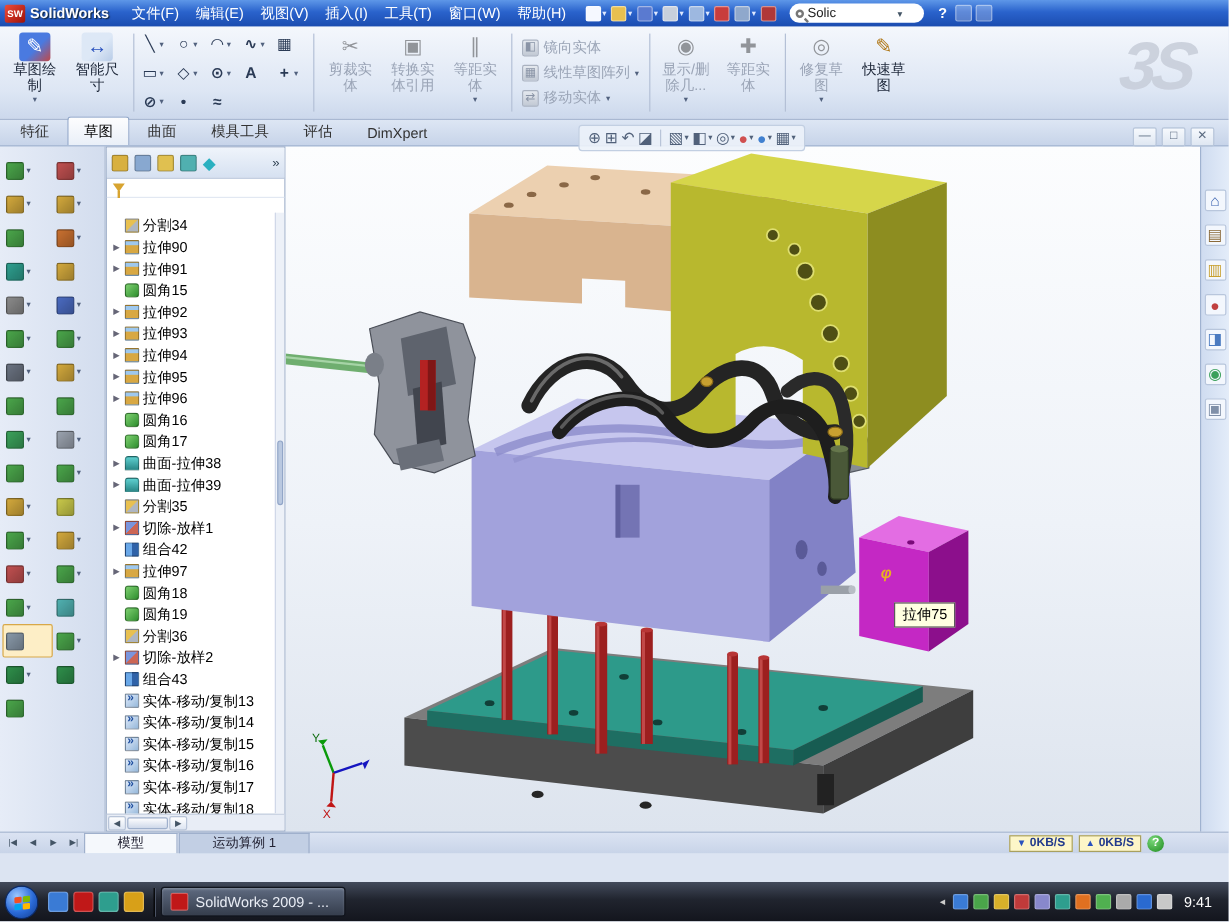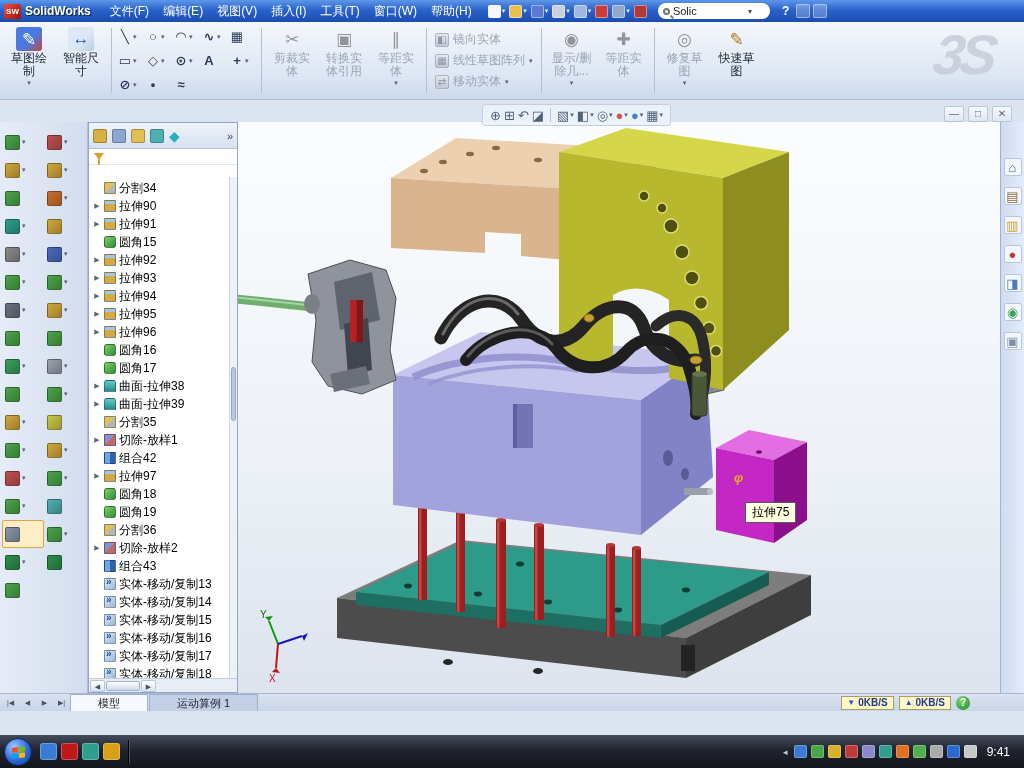--- a/index.html
+++ b/index.html
@@ -350,20 +350,28 @@
       </div>
       <div class="bigbtn">
         <div class="bicon">
           <span style="color: rgb(176, 120, 24);">✎</span>
         </div>
         <div class="blabel">快速草图</div>
       </div>
     </div>
   <div class="watermark">3S</div>
 
+  <div class="tabsrow" id="ribbontabs">
+      <div class="rtab">特征</div>
+      <div class="rtab active">草图</div>
+      <div class="rtab">曲面</div>
+      <div class="rtab">模具工具</div>
+      <div class="rtab">评估</div>
+      <div class="rtab">DimXpert</div>
+    </div>
 
   <div class="lefttools">
     <div class="ltcol" id="colA">
         <div class="ltitem">
           <span class="ltbox" style="background: linear-gradient(135deg, rgb(74, 165, 74), rgba(0, 0, 0, 0.25)) rgb(74, 165, 74);"></span>
           <span class="ltarr">▾</span>
         </div>
         <div class="ltitem">
           <span class="ltbox" style="background: linear-gradient(135deg, rgb(210, 168, 60), rgba(0, 0, 0, 0.25)) rgb(210, 168, 60);"></span>
           <span class="ltarr">▾</span>
@@ -892,20 +900,24 @@
       </span>
     </div>
     <div class="ql" id="quicklaunch">
         <span class="qlico" style="background: rgb(58, 123, 213);"></span>
         <span class="qlico" style="background: rgb(192, 24, 24);"></span>
         <span class="qlico" style="background: rgb(46, 158, 142);"></span>
         <span class="qlico" style="background: rgb(216, 160, 24);"></span>
       </div>
     <div class="tb-div"></div>
     <div id="taskbuttons" style="display:flex;gap:4px">
+        <div class="tbtn active">
+          <span class="ticn" style="background: rgb(192, 24, 24);"></span>
+          <span>SolidWorks 2009 - ...</span>
+        </div>
       </div>
     <div class="tray">
       <span class="tray-chevron">◂</span>
       <span id="tray" style="display:flex;gap:4px">
           <span class="trico" style="background: rgb(58, 123, 213);"></span>
           <span class="trico" style="background: rgb(74, 165, 74);"></span>
           <span class="trico" style="background: rgb(216, 176, 42);"></span>
           <span class="trico" style="background: rgb(192, 58, 58);"></span>
           <span class="trico" style="background: rgb(136, 136, 204);"></span>
           <span class="trico" style="background: rgb(46, 158, 142);"></span>

